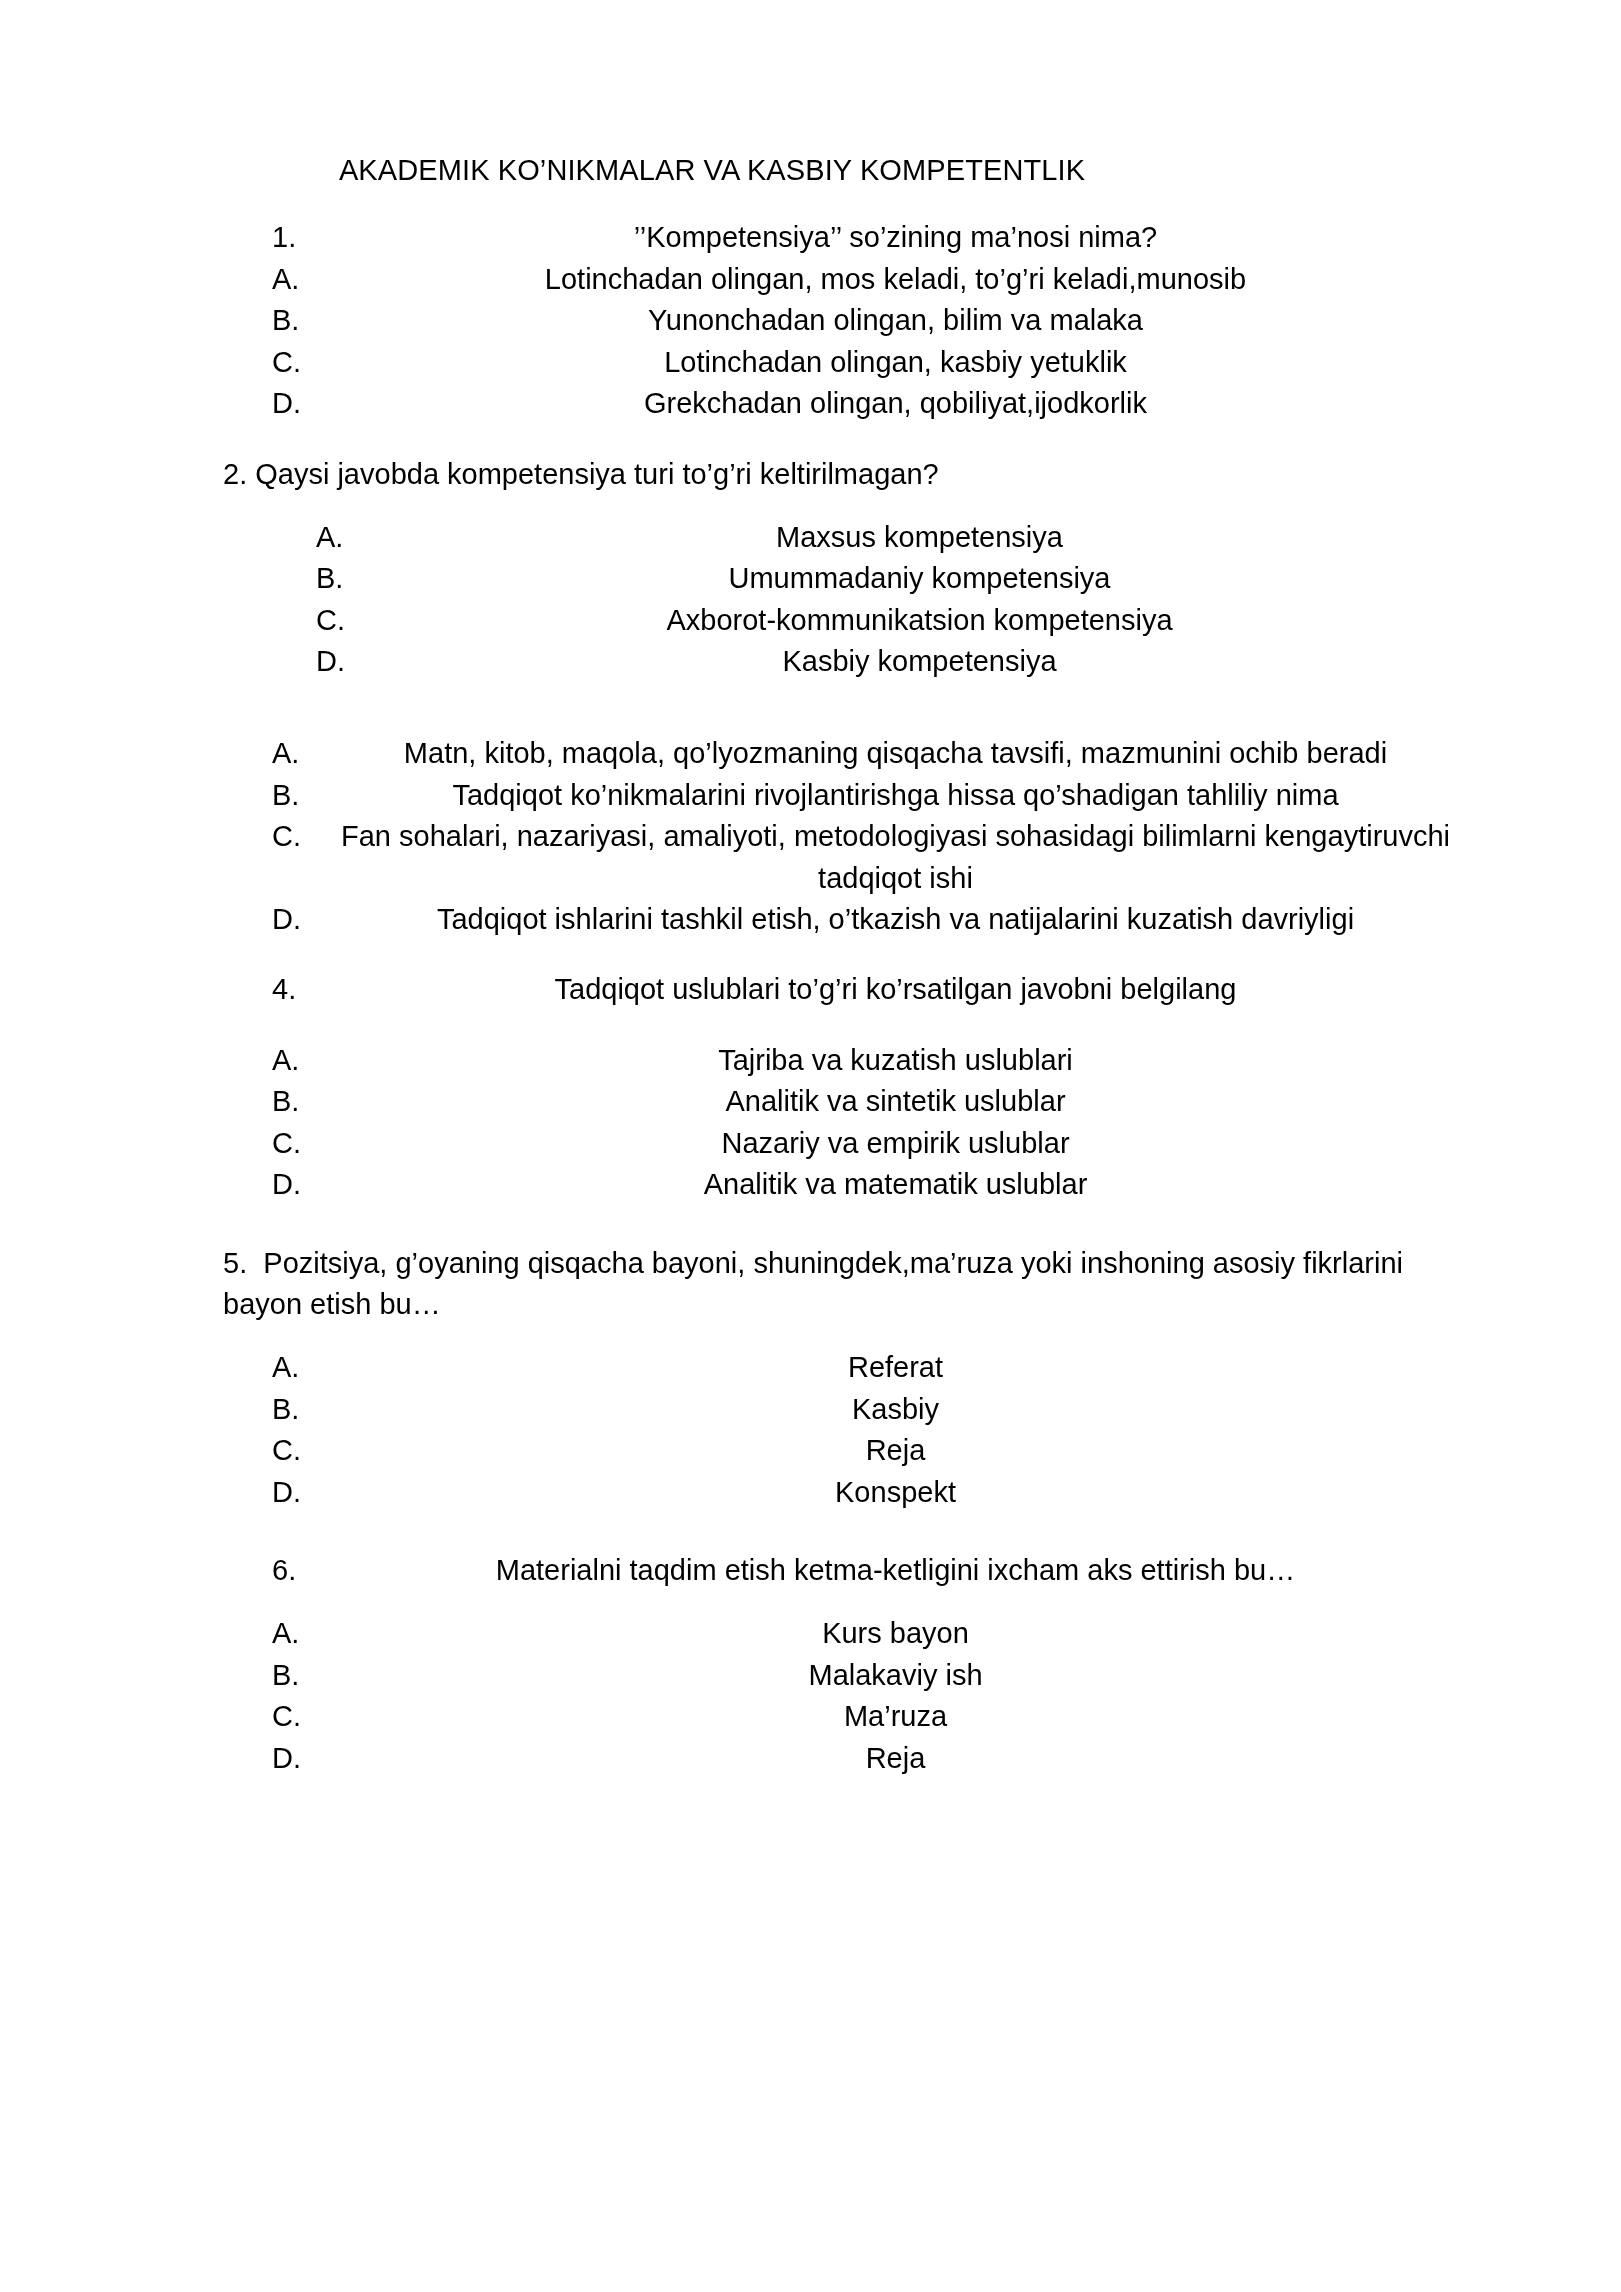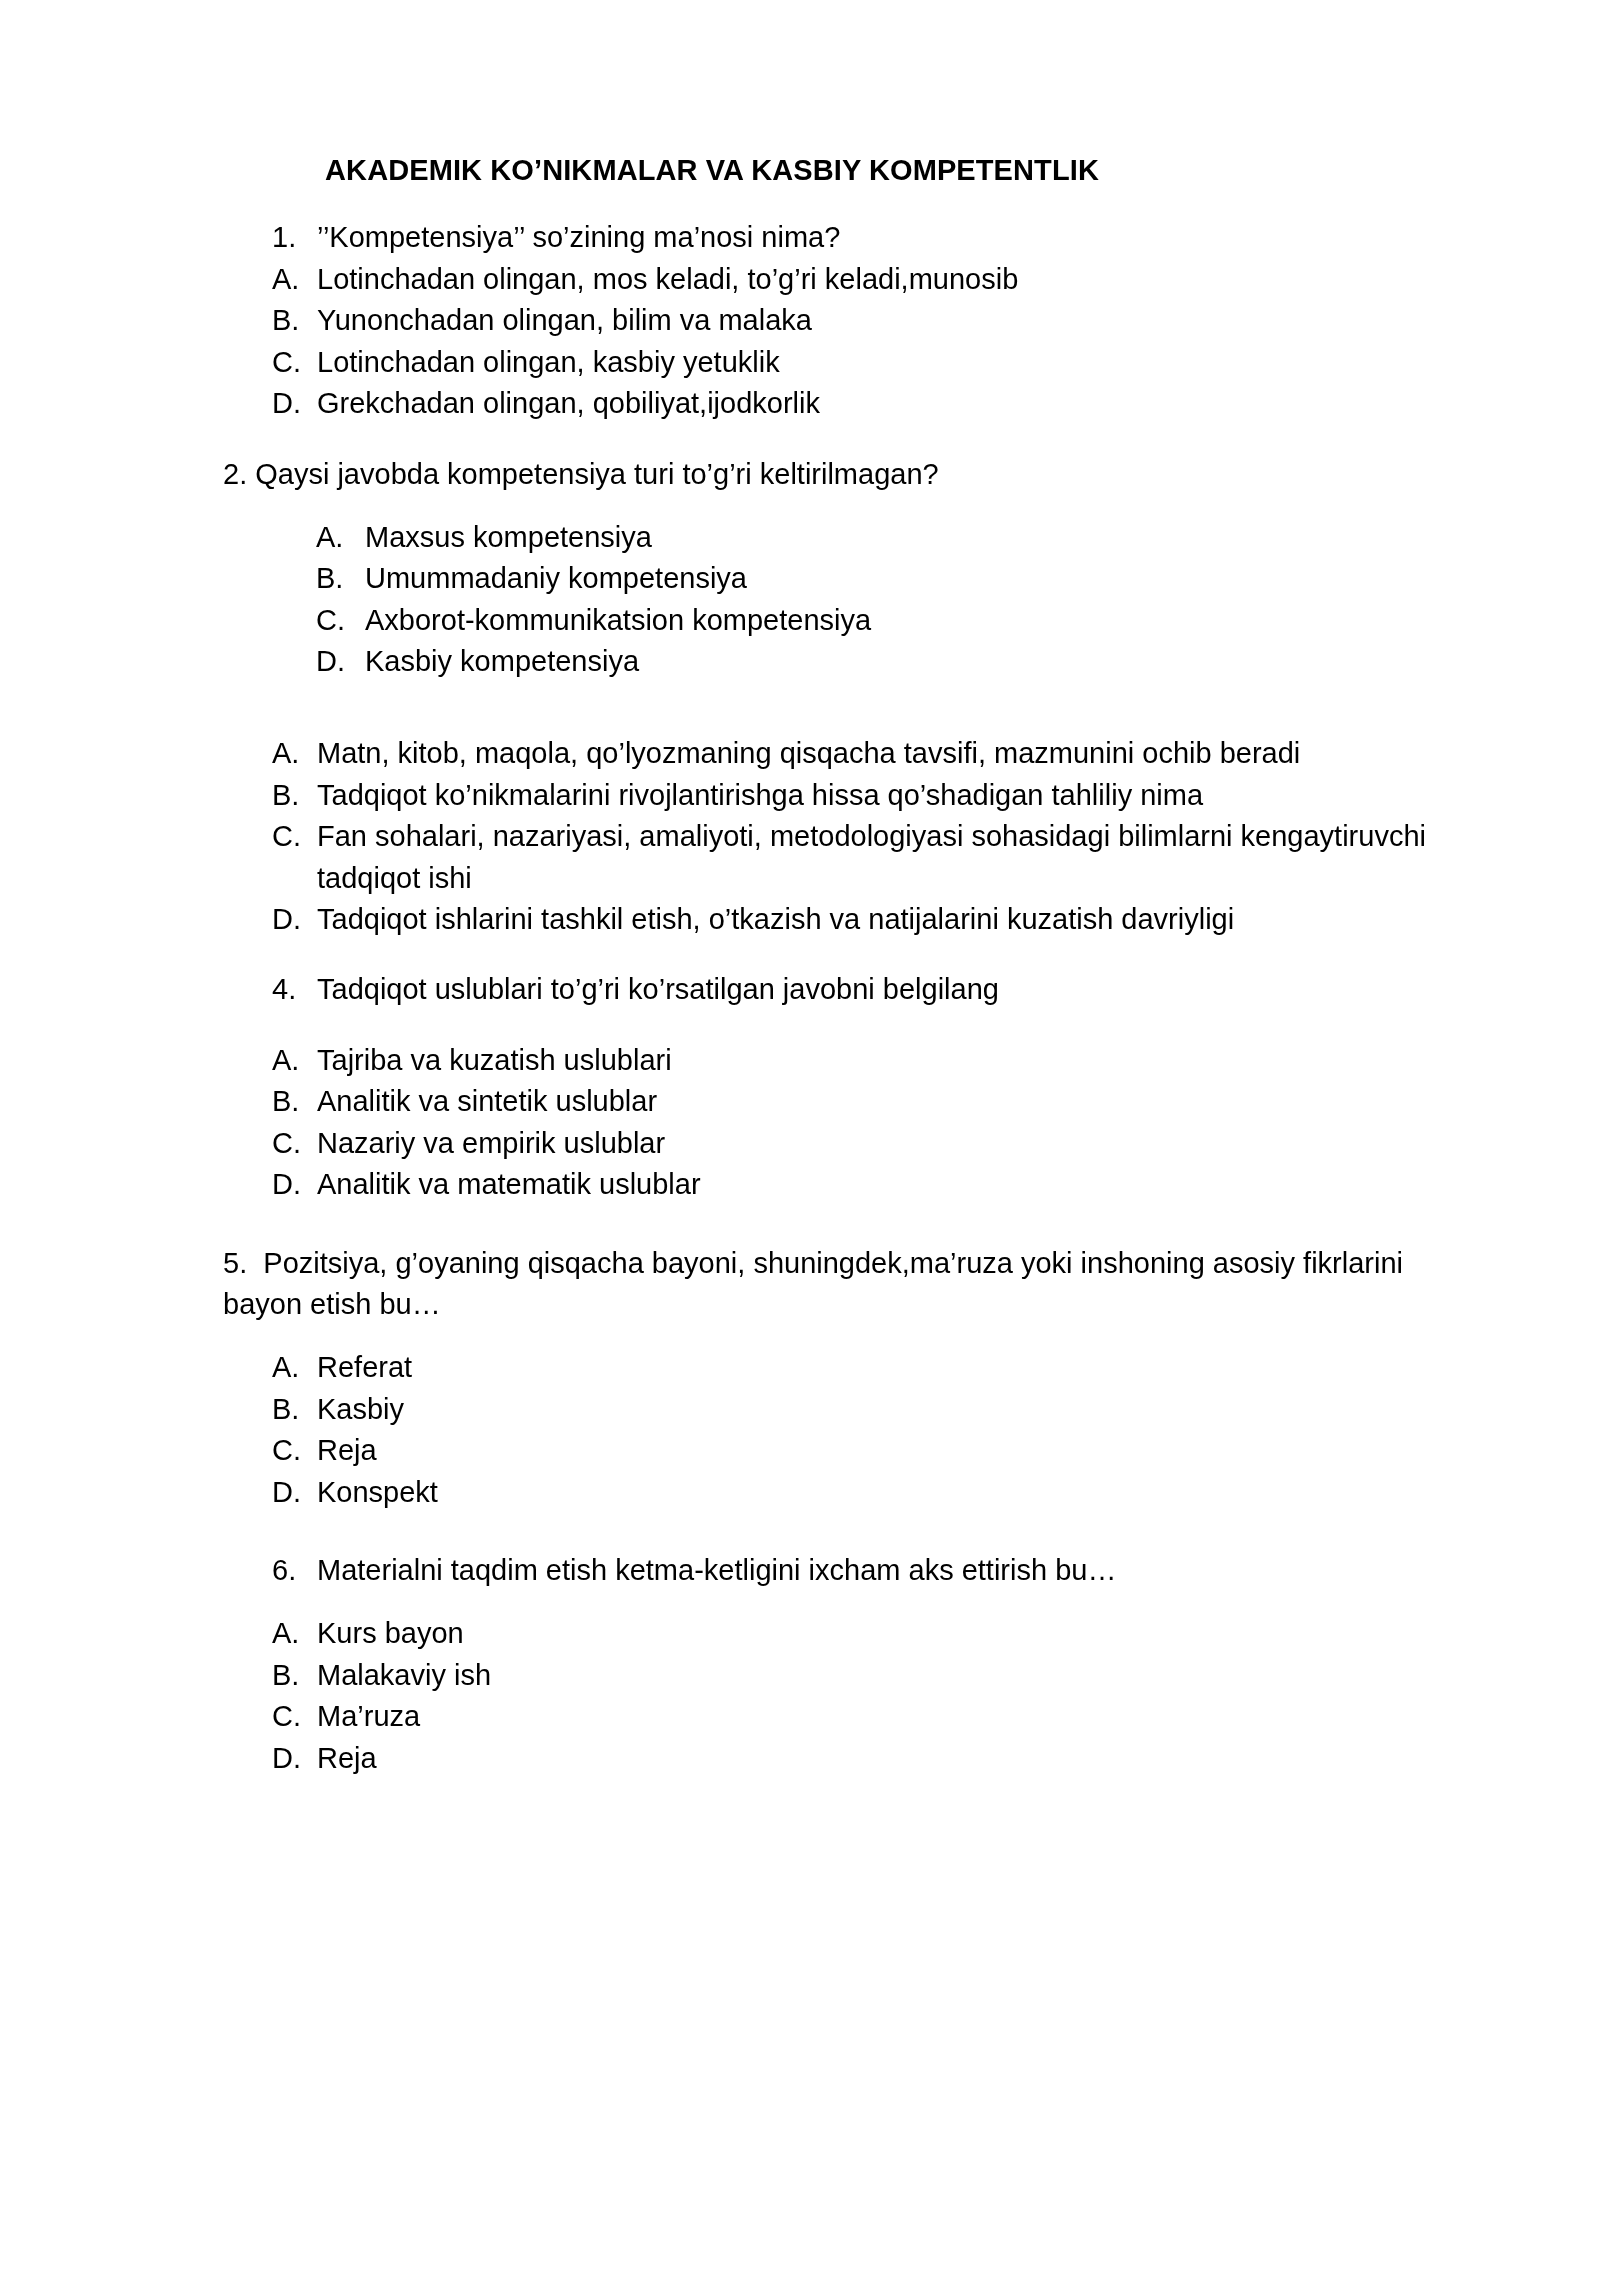--- a/index.html
+++ b/index.html
@@ -24,21 +24,20 @@
   .doc-title {
     text-align: center;
     font-size: 29px;
     line-height: 1.25;
     letter-spacing: 0.1px;
     margin: 0;
     padding-top: 152px;
     padding-right: 221px;
     padding-left: 24px;
     white-space: nowrap;
-    font-weight: bold;
   }
   
   .line {
     font-size: 29px;
     line-height: 1.43;
     white-space: pre-wrap;
   }
   
   .q-flush {
     margin-left: 223px;
@@ -53,20 +52,21 @@
   .marker {
     flex: 0 0 auto;
     font-size: 29px;
     line-height: 1.43;
     text-align: left;
   }
   .content {
     flex: 1 1 auto;
     font-size: 29px;
     line-height: 1.43;
+    text-align: center;
   }
   
   .lvl-a { margin-left: 272px; }
   .lvl-a .marker { width: 45px; }
   
   .lvl-b { margin-left: 316px; }
   .lvl-b .marker { width: 49px; }
 
   .gap-sm { height: 21.6px; }
   .gap-md { height: 29px; }

